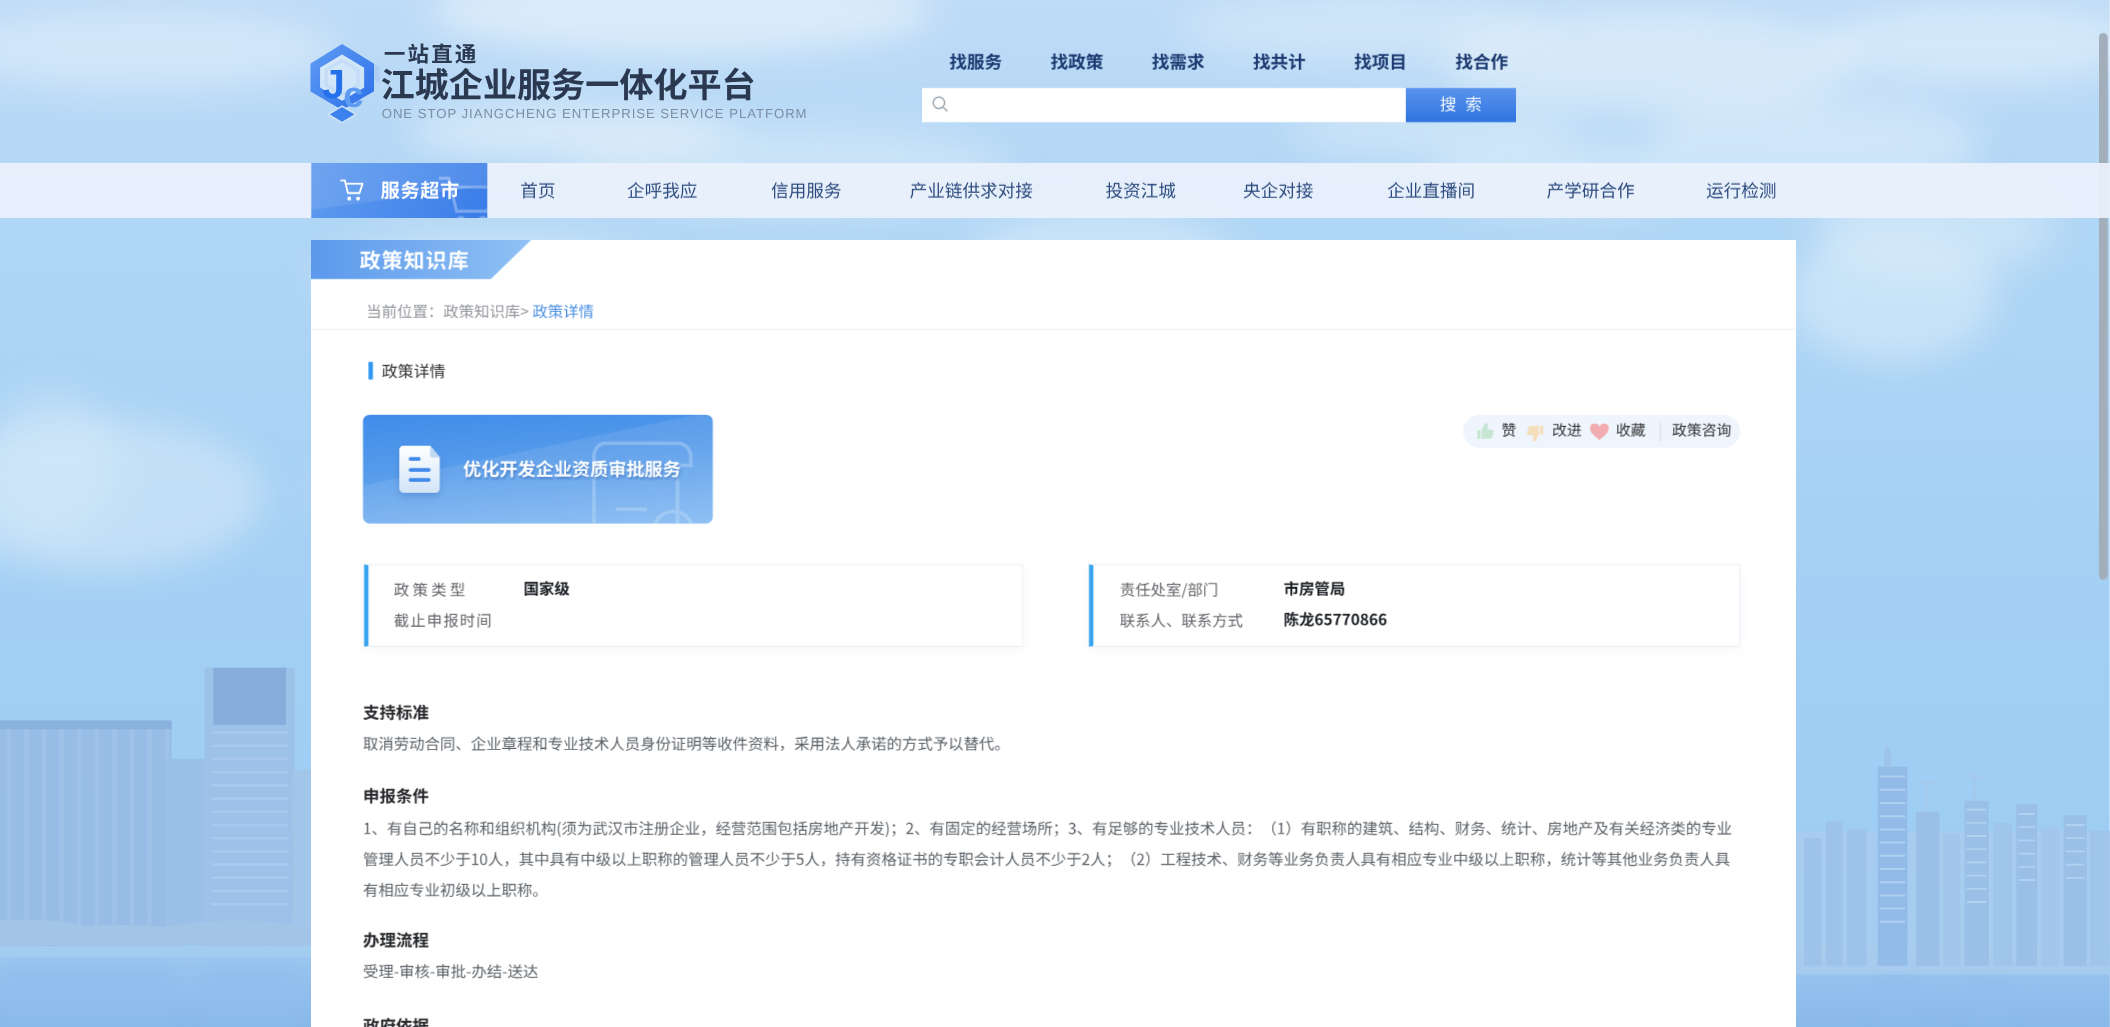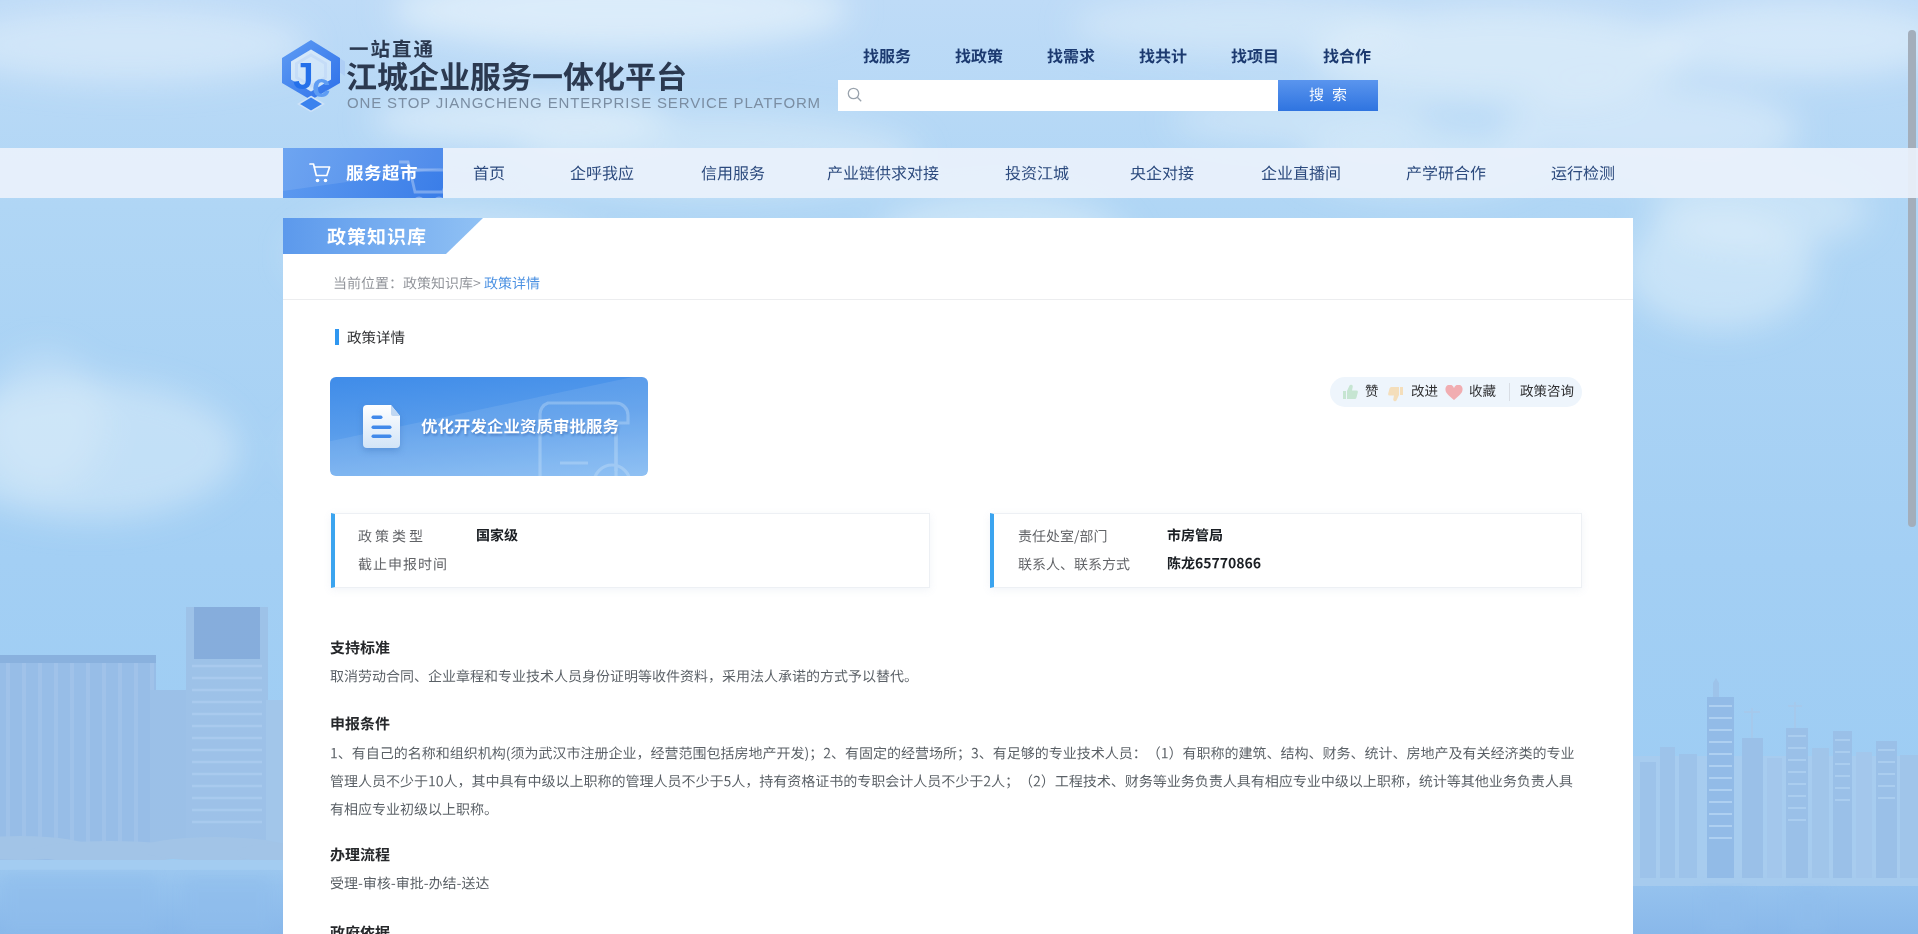--- a/index.html
+++ b/index.html
@@ -404,21 +404,21 @@
           <use href="#gb670d" x="4000"></use>
           <use href="#gb52a1" x="5000"></use>
           <use href="#gb4e00" x="6000"></use>
           <use href="#gb4f53" x="7000"></use>
           <use href="#gb5316" x="8000"></use>
           <use href="#gb5e73" x="9000"></use>
           <use href="#gb53f0" x="10000"></use>
         </g>
       </svg>
     </div>
-<div style="position:absolute;left:347px;top:94px;"><span style="font-family:'Liberation Sans',sans-serif;font-size:15px;letter-spacing:0.85px;color:#7b8ea3;white-space:nowrap">ONE STOP JIANGCHENG ENTERPRISE SERVICE PLATFORM</span></div>
+<div style="position:absolute;left:347px;top:94px;"><span style="font-family:'Liberation Sans',sans-serif;font-size:12px;letter-spacing:0.85px;color:#7b8ea3;white-space:nowrap">ONE STOP JIANGCHENG ENTERPRISE SERVICE PLATFORM</span></div>
 <div style="position:absolute;left:863px;top:48px;">
       <svg class="t" width="48.0" height="17.6">
         <g transform="translate(0,14.1) scale(0.016000,-0.016000)" fill="#1c3a70">
           <use href="#gb627e" x="0"></use>
           <use href="#gb670d" x="1000"></use>
           <use href="#gb52a1" x="2000"></use>
         </g>
       </svg>
     </div>
 <div style="position:absolute;left:955px;top:48px;">

